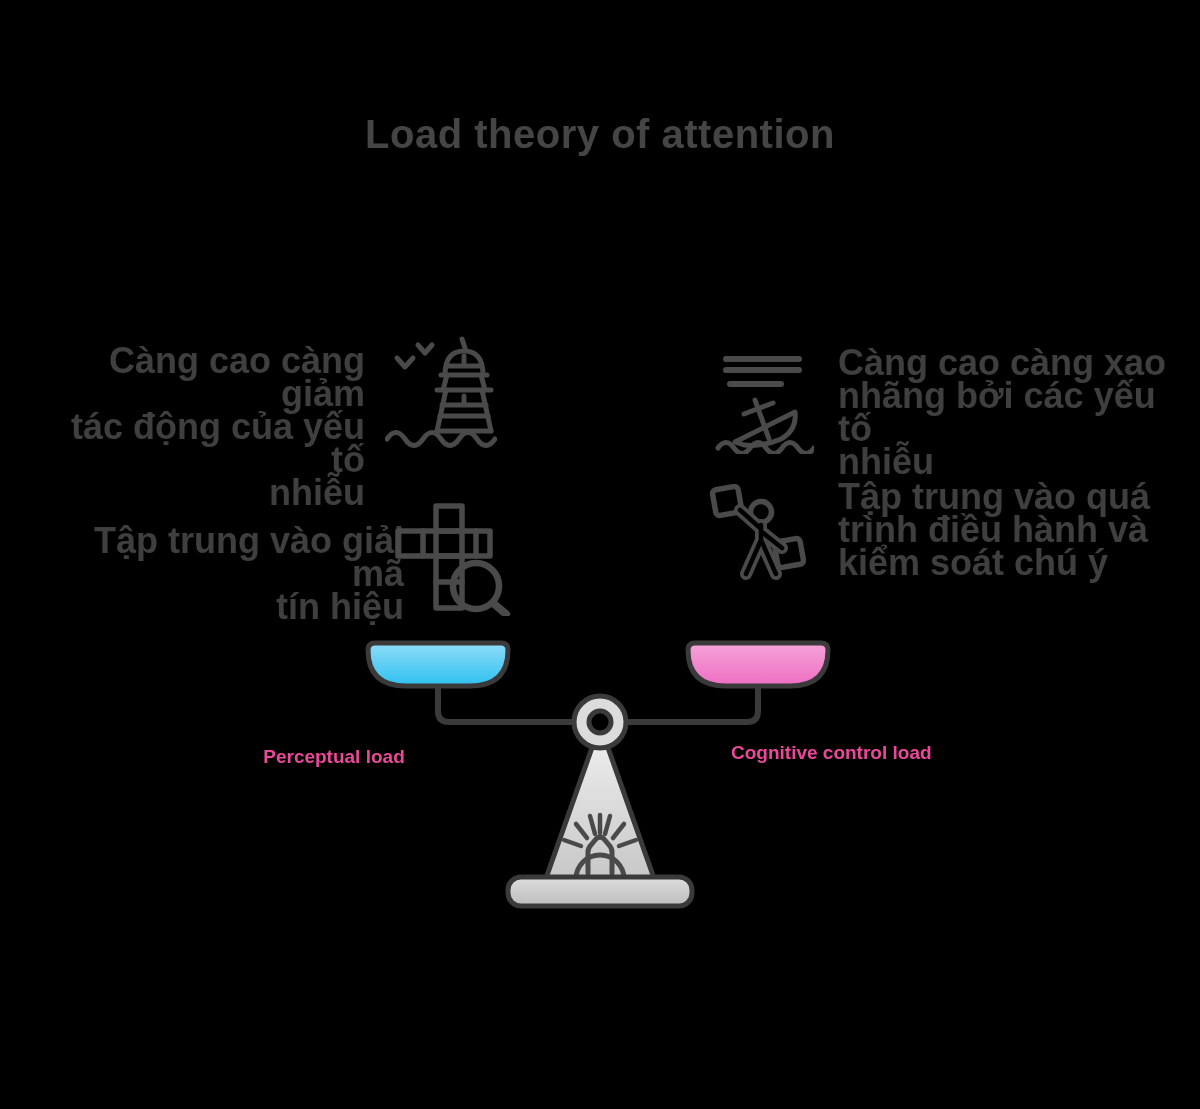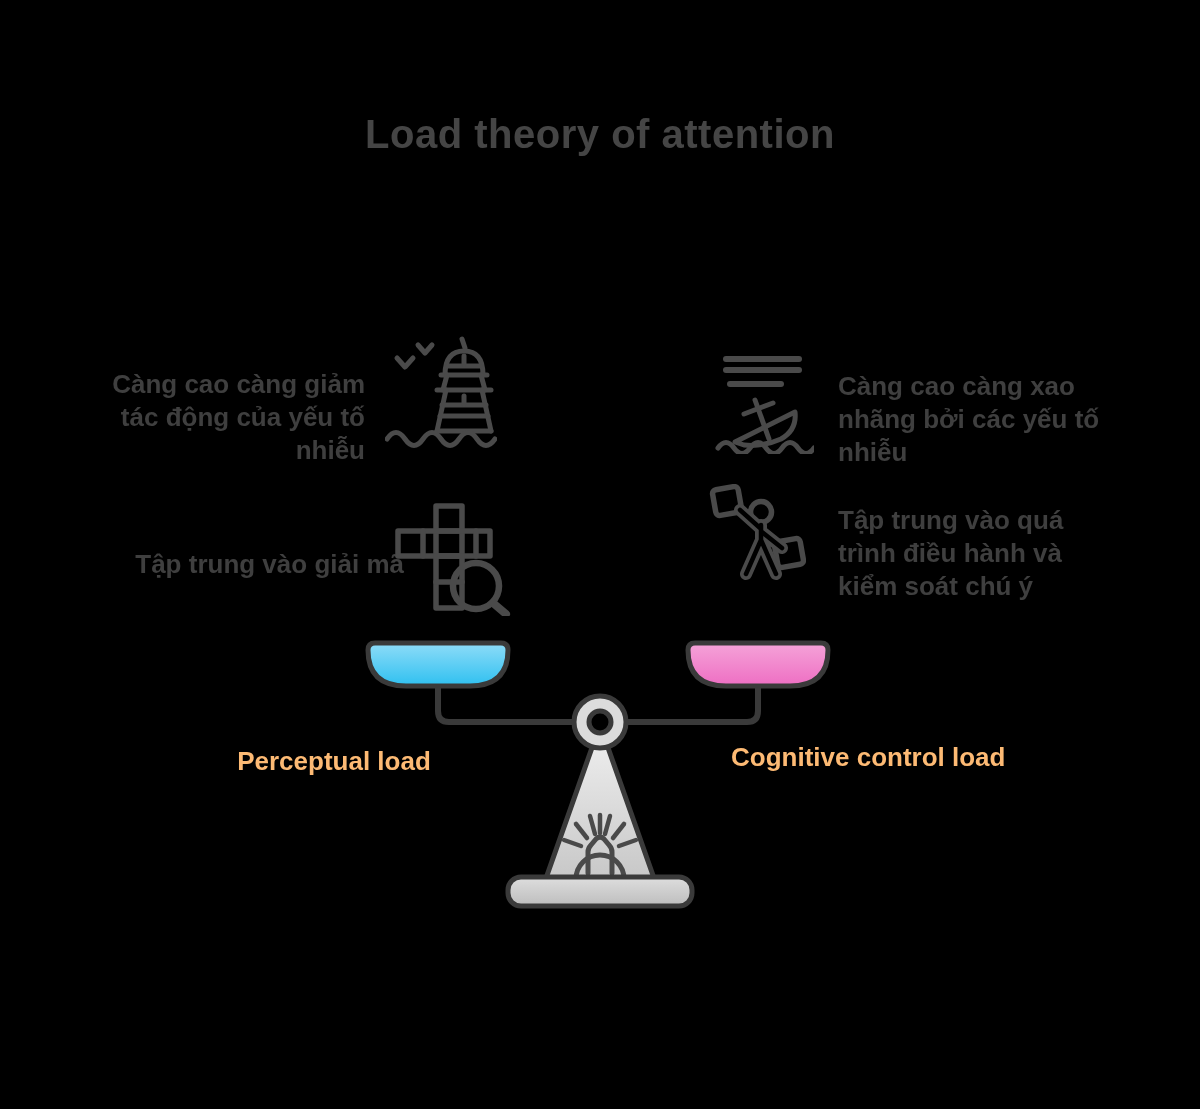--- a/index.html
+++ b/index.html
@@ -4,34 +4,34 @@
 <style>
   html,body{margin:0;padding:0;background:#000;}
   .canvas{
     position:relative;width:1200px;height:1109px;background:#000;overflow:hidden;
     font-family:"Liberation Sans","DejaVu Sans",sans-serif;
   }
   .title{
     position:absolute;left:0;right:0;top:100px;margin:12px;text-align:center;
     font-size:40px;font-weight:700;color:#454545;letter-spacing:.5px;
   }
-  .tblock{position:absolute;color:#3f3f3f;font-size:26px;font-weight:600;line-height:33px;margin-top:24px;}
+  .tblock{position:absolute;color:#3f3f3f;font-size:36px;font-weight:600;line-height:33px;}
   .tblock.r{text-align:right;}
   .tblock.l{text-align:left;}
   .b1{right:835px;top:344px;width:330px;}
   .b2{left:838px;top:346px;width:340px;}
   .b3{right:796px;top:524px;width:330px;}
   .b4{left:838px;top:480px;width:340px;}
   .icon{position:absolute;}
   .ic-lighthouse{left:385px;top:333px;}
   .ic-boat{left:710px;top:350px;}
   .ic-crossword{left:392px;top:502px;}
   .ic-person{left:706px;top:484px;}
   .scale-svg{position:absolute;left:355px;top:635px;}
-  .pan-label{position:absolute;color:#fdba74;font-size:26px;font-weight:600;}
+  .pan-label{position:absolute;color:#ec4899;font-size:19px;font-weight:600;}
   .lbl-left{left:184px;top:746px;width:300px;text-align:center;}
   .lbl-right{left:731px;top:742px;}
   .stroke{fill:none;stroke:#4a4a4a;stroke-width:5;stroke-linecap:round;stroke-linejoin:round;}
 </style>
 </head>
 <body>
 
 <div class="canvas">
 
   <h1 class="title">Load theory of attention</h1>
@@ -73,20 +73,21 @@
     <g class="stroke">
       <path d="M45 50 L59 89"></path>
       <path d="M34 64 L63 53"></path>
       <path d="M25 92 L85 62 Q87 80 71 89 Q53 97 34 95 Z"></path>
       <path d="M8 98 q8 -11 16 0 q8 11 16 0 q8 -11 16 0 q8 11 16 0 q8 -11 16 0 q8 11 16 0"></path>
     </g>
   </svg>
 
   <div class="tblock r b3">
     <div>Tập trung vào giải mã</div>
+    <div>tín hiệu</div>
   </div>
 
   <svg class="icon ic-crossword" width="120" height="114" viewBox="0 0 120 114">
     <g class="stroke" style="stroke-width:5.5">
       <rect x="44" y="4" width="26" height="50"></rect>
       <path d="M44 29 H70"></path>
       <rect x="6" y="29" width="92" height="25"></rect>
       <path d="M31 29 V54"></path>
       <path d="M84 29 V54"></path>
       <rect x="44" y="54" width="26" height="52"></rect>

